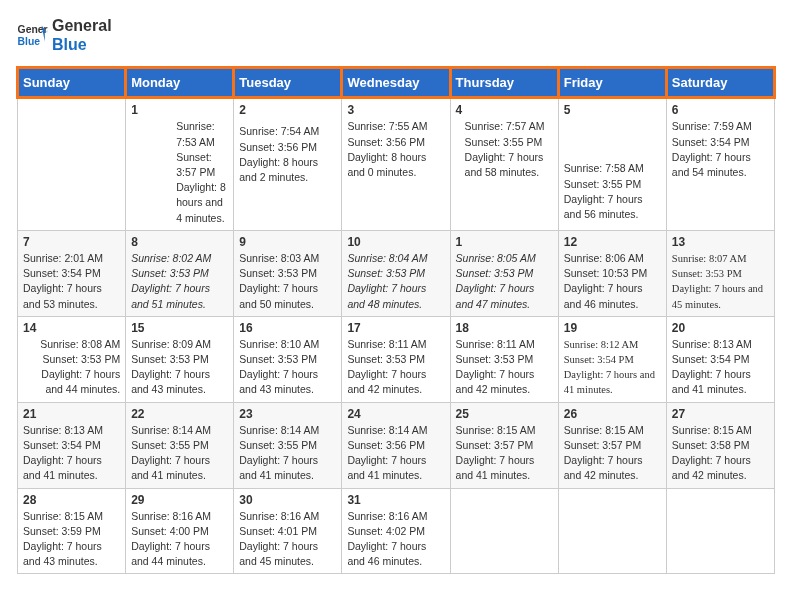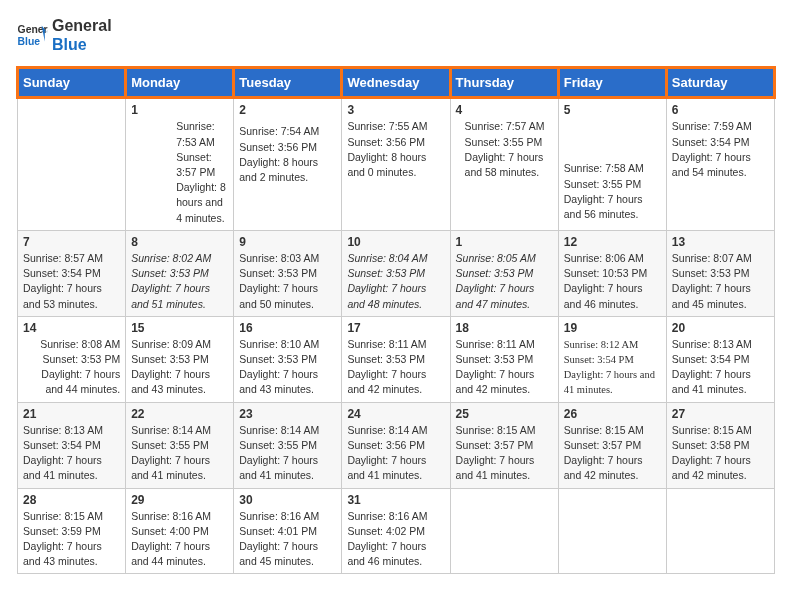--- a/index.html
+++ b/index.html
@@ -143,21 +143,21 @@
         <td>
           <div class="day-number">6</div>
           <div class="day-info" style="white-space: pre-line;">Sunrise: 7:59 AM
 Sunset: 3:54 PM
 Daylight: 7 hours and 54 minutes.</div>
         </td>
       </tr>
       <tr>
         <td>
           <div class="day-number">7</div>
-          <div class="day-info" style="white-space: pre-line;">Sunrise: 8:57 AM
+          <div class="day-info" style="white-space: pre-line;">Sunrise: 2:01 AM
 Sunset: 3:54 PM
 Daylight: 7 hours and 53 minutes.</div>
         </td>
         <td>
           <div class="day-number">8</div>
           <div class="day-info" style="white-space: pre-line; font-style: italic;">Sunrise: 8:02 AM
 Sunset: 3:53 PM
 Daylight: 7 hours and 51 minutes.</div>
         </td>
         <td>
@@ -179,21 +179,21 @@
 Daylight: 7 hours and 47 minutes.</div>
         </td>
         <td>
           <div class="day-number">12</div>
           <div class="day-info" style="white-space: pre-line;">Sunrise: 8:06 AM
 Sunset: 10:53 PM
 Daylight: 7 hours and 46 minutes.</div>
         </td>
         <td>
           <div class="day-number">13</div>
-          <div class="day-info" style="white-space: pre-line;">Sunrise: 8:07 AM
+          <div class="day-info" style="white-space: pre-line; font-family: Liberation Serif, serif;">Sunrise: 8:07 AM
 Sunset: 3:53 PM
 Daylight: 7 hours and 45 minutes.</div>
         </td>
       </tr>
       <tr>
         <td>
           <div class="day-number">14</div>
           <div class="day-info" style="white-space: pre-line; text-align: right;">Sunrise: 8:08 AM
 Sunset: 3:53 PM
 Daylight: 7 hours and 44 minutes.</div>

